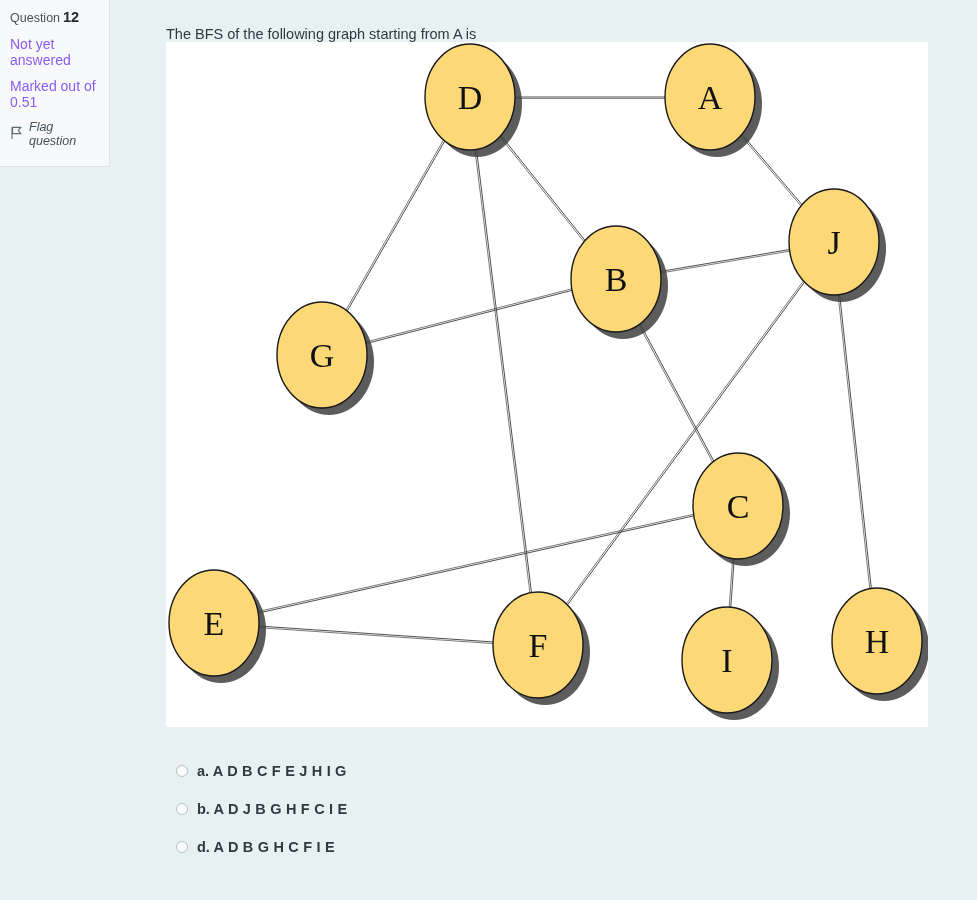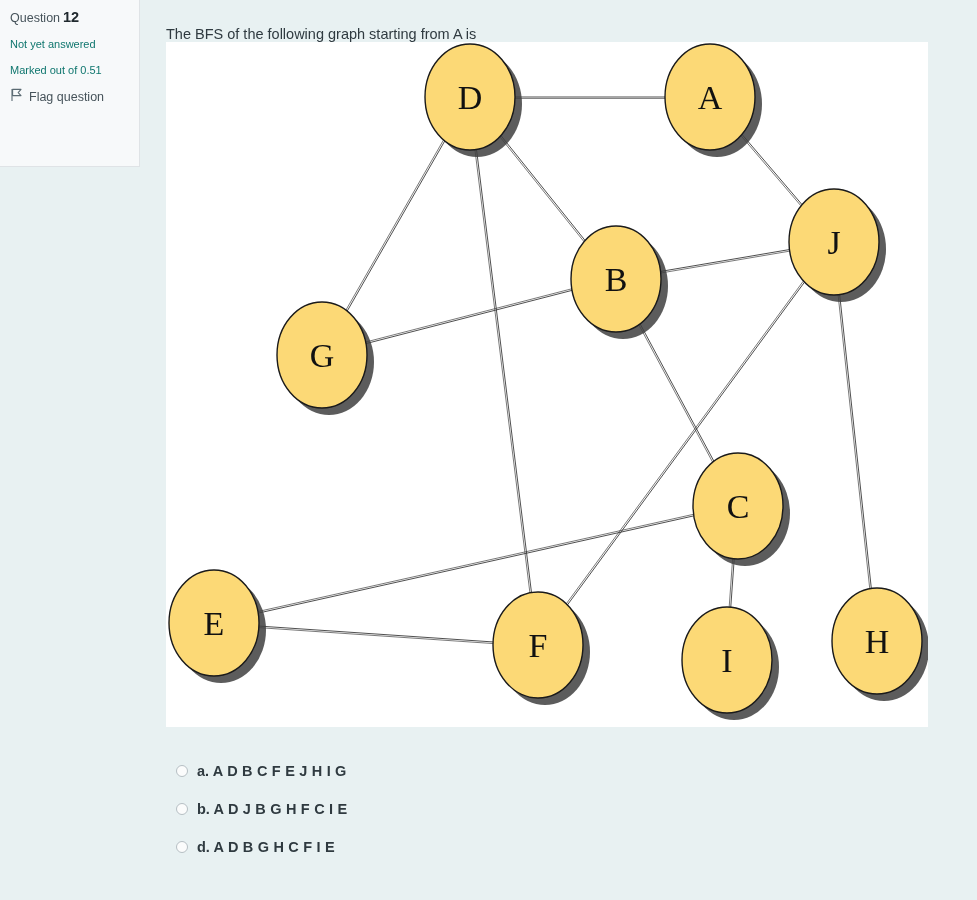--- a/index.html
+++ b/index.html
@@ -13,34 +13,34 @@
     font-family: "Liberation Sans", sans-serif;
     overflow: hidden;
     position: relative;
   }
 
   
   #question-info {
     position: absolute;
     left: 0;
     top: 0;
-    width: 140px;
+    width: 110px;
     height: 167px;
     background: #f7f9fa;
     border: 1px solid #dfe3e6;
     border-left: none;
     border-top: none;
     box-sizing: border-box;
     padding: 9px 9px 0 10px;
     color: #3a4348;
   }
   .qi-line {
-    font-size: 11px;
+    font-size: 14px;
     line-height: 16px;
-    color: #0f766e;
+    color: #8b5cf6;
     margin-bottom: 10px;
   }
   .qi-number-row {
     font-size: 12.5px;
     color: #46535a;
     margin-bottom: 11px;
     white-space: nowrap;
   }
   .qi-number-row .qi-num {
     font-size: 14.5px;
@@ -48,20 +48,21 @@
     color: #20292e;
     margin-left: 3px;
   }
   .qi-flag {
     display: flex;
     align-items: center;
     font-size: 12.5px;
     color: #46535a;
     margin-top: 2px;
     cursor: pointer;
+    font-style: italic;
   }
   .qi-flag svg { margin-right: 6px; flex: 0 0 auto; }
 
   
   #question-body {
     position: absolute;
     left: 166px;
     top: 0;
     width: 790px;
   }

